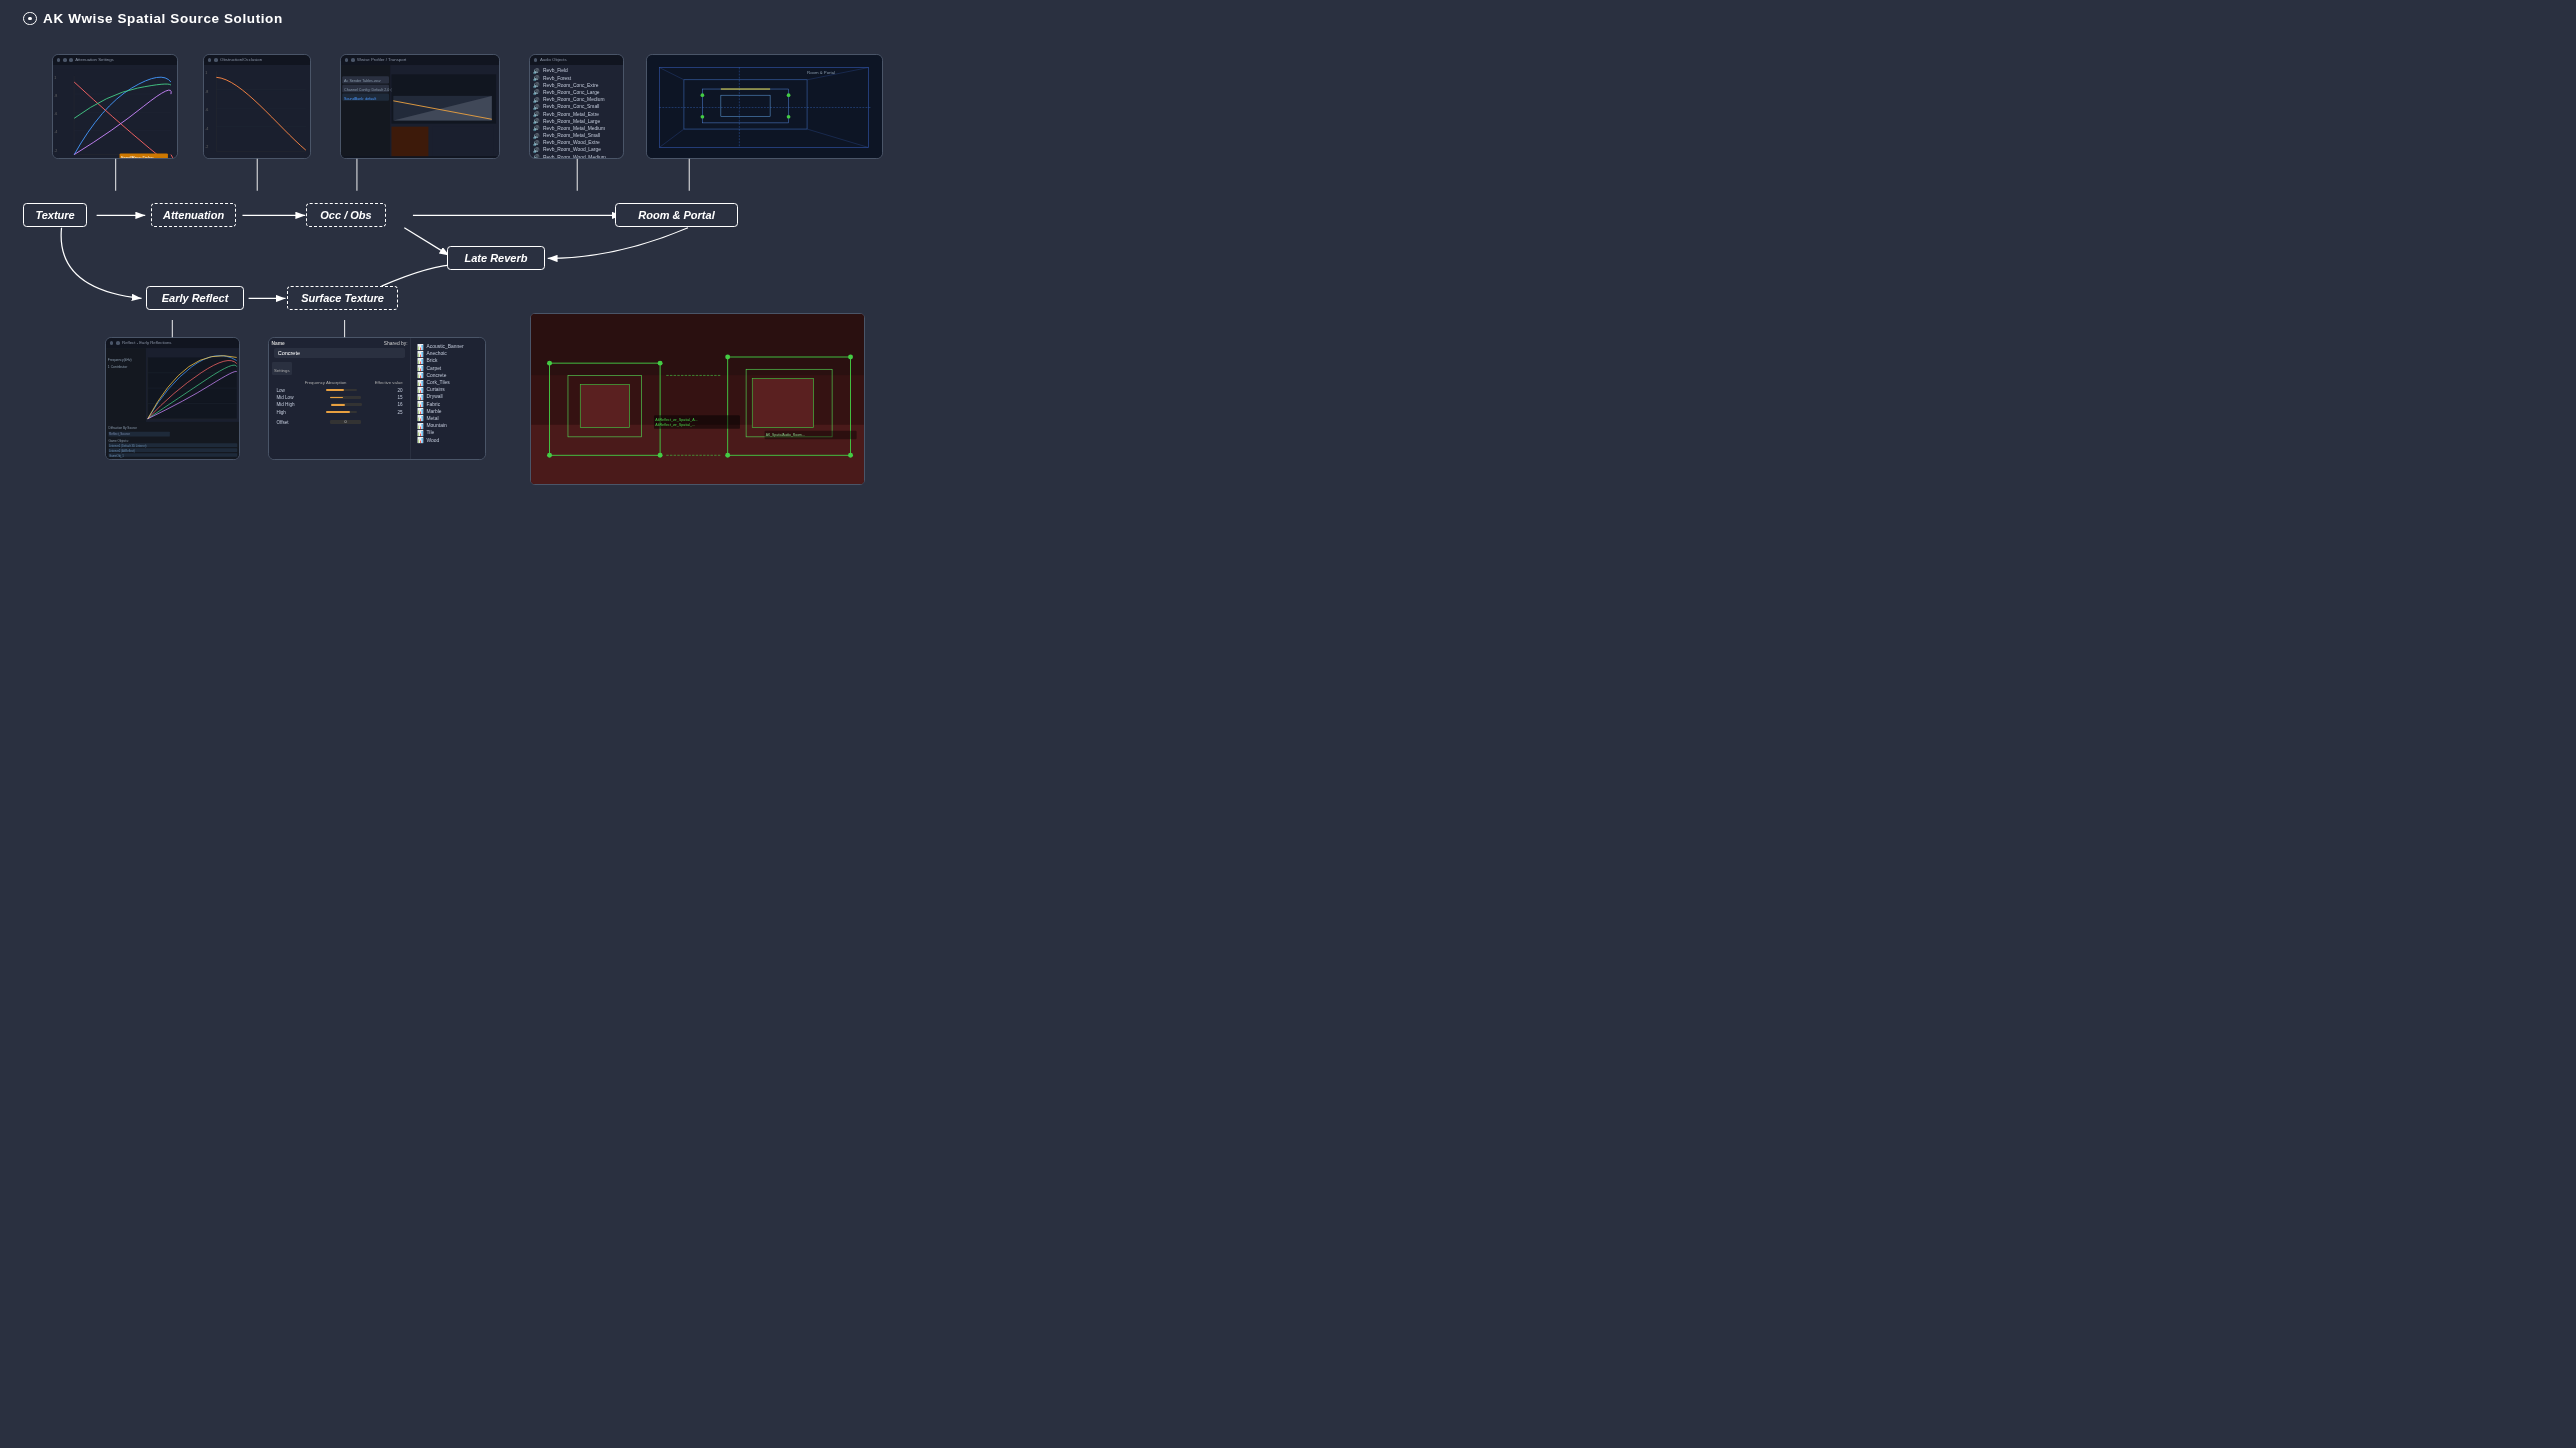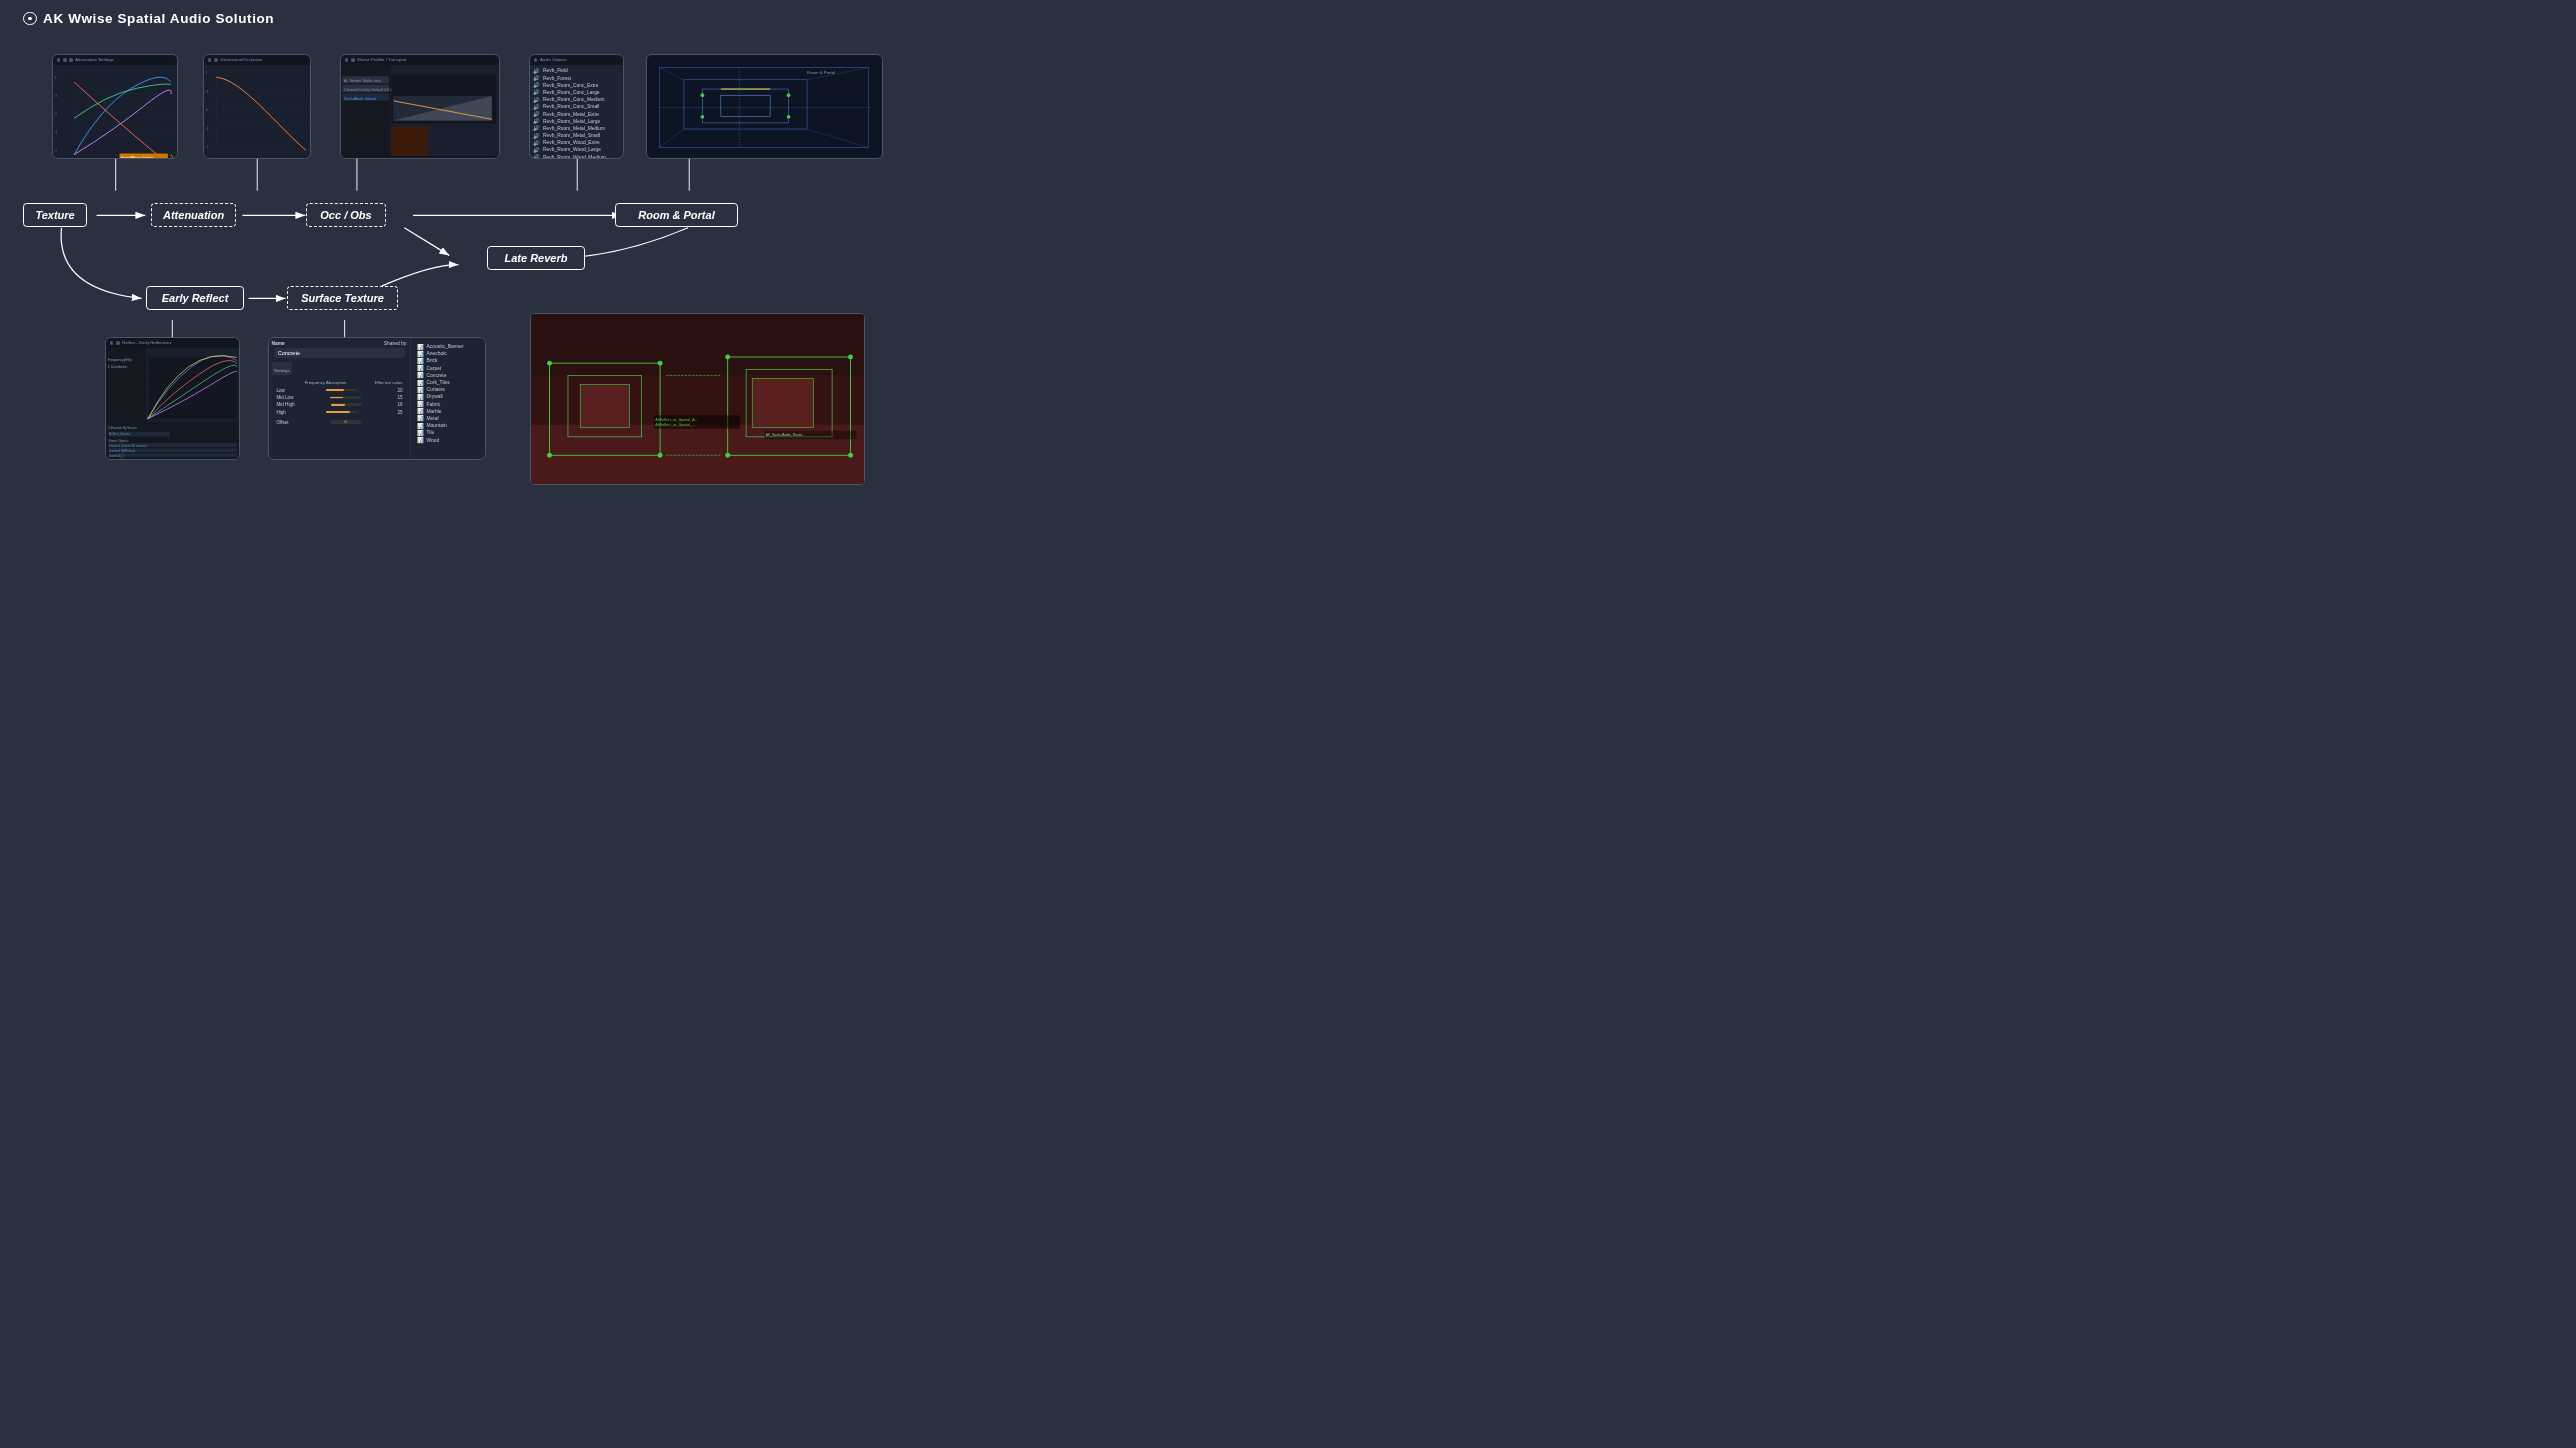--- a/index.html
+++ b/index.html
@@ -226,21 +226,21 @@
     .thumb-header-title {
       color: #8892a4;
       font-size: 4.3px;
     }
   </style>
 </head>
 <body>
 
 <div class="title-area">
   <div class="title-icon"></div>
-  <span class="title-text">AK Wwise Spatial Audio Solution</span>
+  <span class="title-text">AK Wwise Spatial Source Solution</span>
 </div>
 
 <svg class="arrows" viewBox="0 0 1456 819" width="896" height="504">
   <defs>
     <marker id="arrowhead" markerWidth="8" markerHeight="6" refX="8" refY="3" orient="auto">
       <polygon points="0 0, 8 3, 0 6" fill="#ffffff"></polygon>
     </marker>
     <marker id="arrowhead2" markerWidth="8" markerHeight="6" refX="8" refY="3" orient="auto">
       <polygon points="0 0, 8 3, 0 6" fill="#ffffff"></polygon>
     </marker>
@@ -655,21 +655,21 @@
 </div>
 
 <div class="node dashed" style="left: 151px; top: 203px; min-width:80px; text-align:center;">
   <span>Attenuation</span>
 </div>
 
 <div class="node dashed" style="left: 306px; top: 203px; min-width:80px; text-align:center;">
   <span>Occ / Obs</span>
 </div>
 
-<div class="node" style="left: 447px; top: 246px; min-width:98px; text-align:right;margin-left:40px;">
+<div class="node" style="left: 447px; top: 246px; min-width:98px; text-align:right;">
   <span>Late Reverb</span>
 </div>
 
 <div class="node" style="left: 615px; top: 203px; min-width:123px; text-align:center;">
   <span>Room &amp; Portal</span>
 </div>
 
 <div class="node" style="left: 146px; top: 286px; min-width:98px; text-align:center;">
   <span>Early Reflect</span>
 </div>

